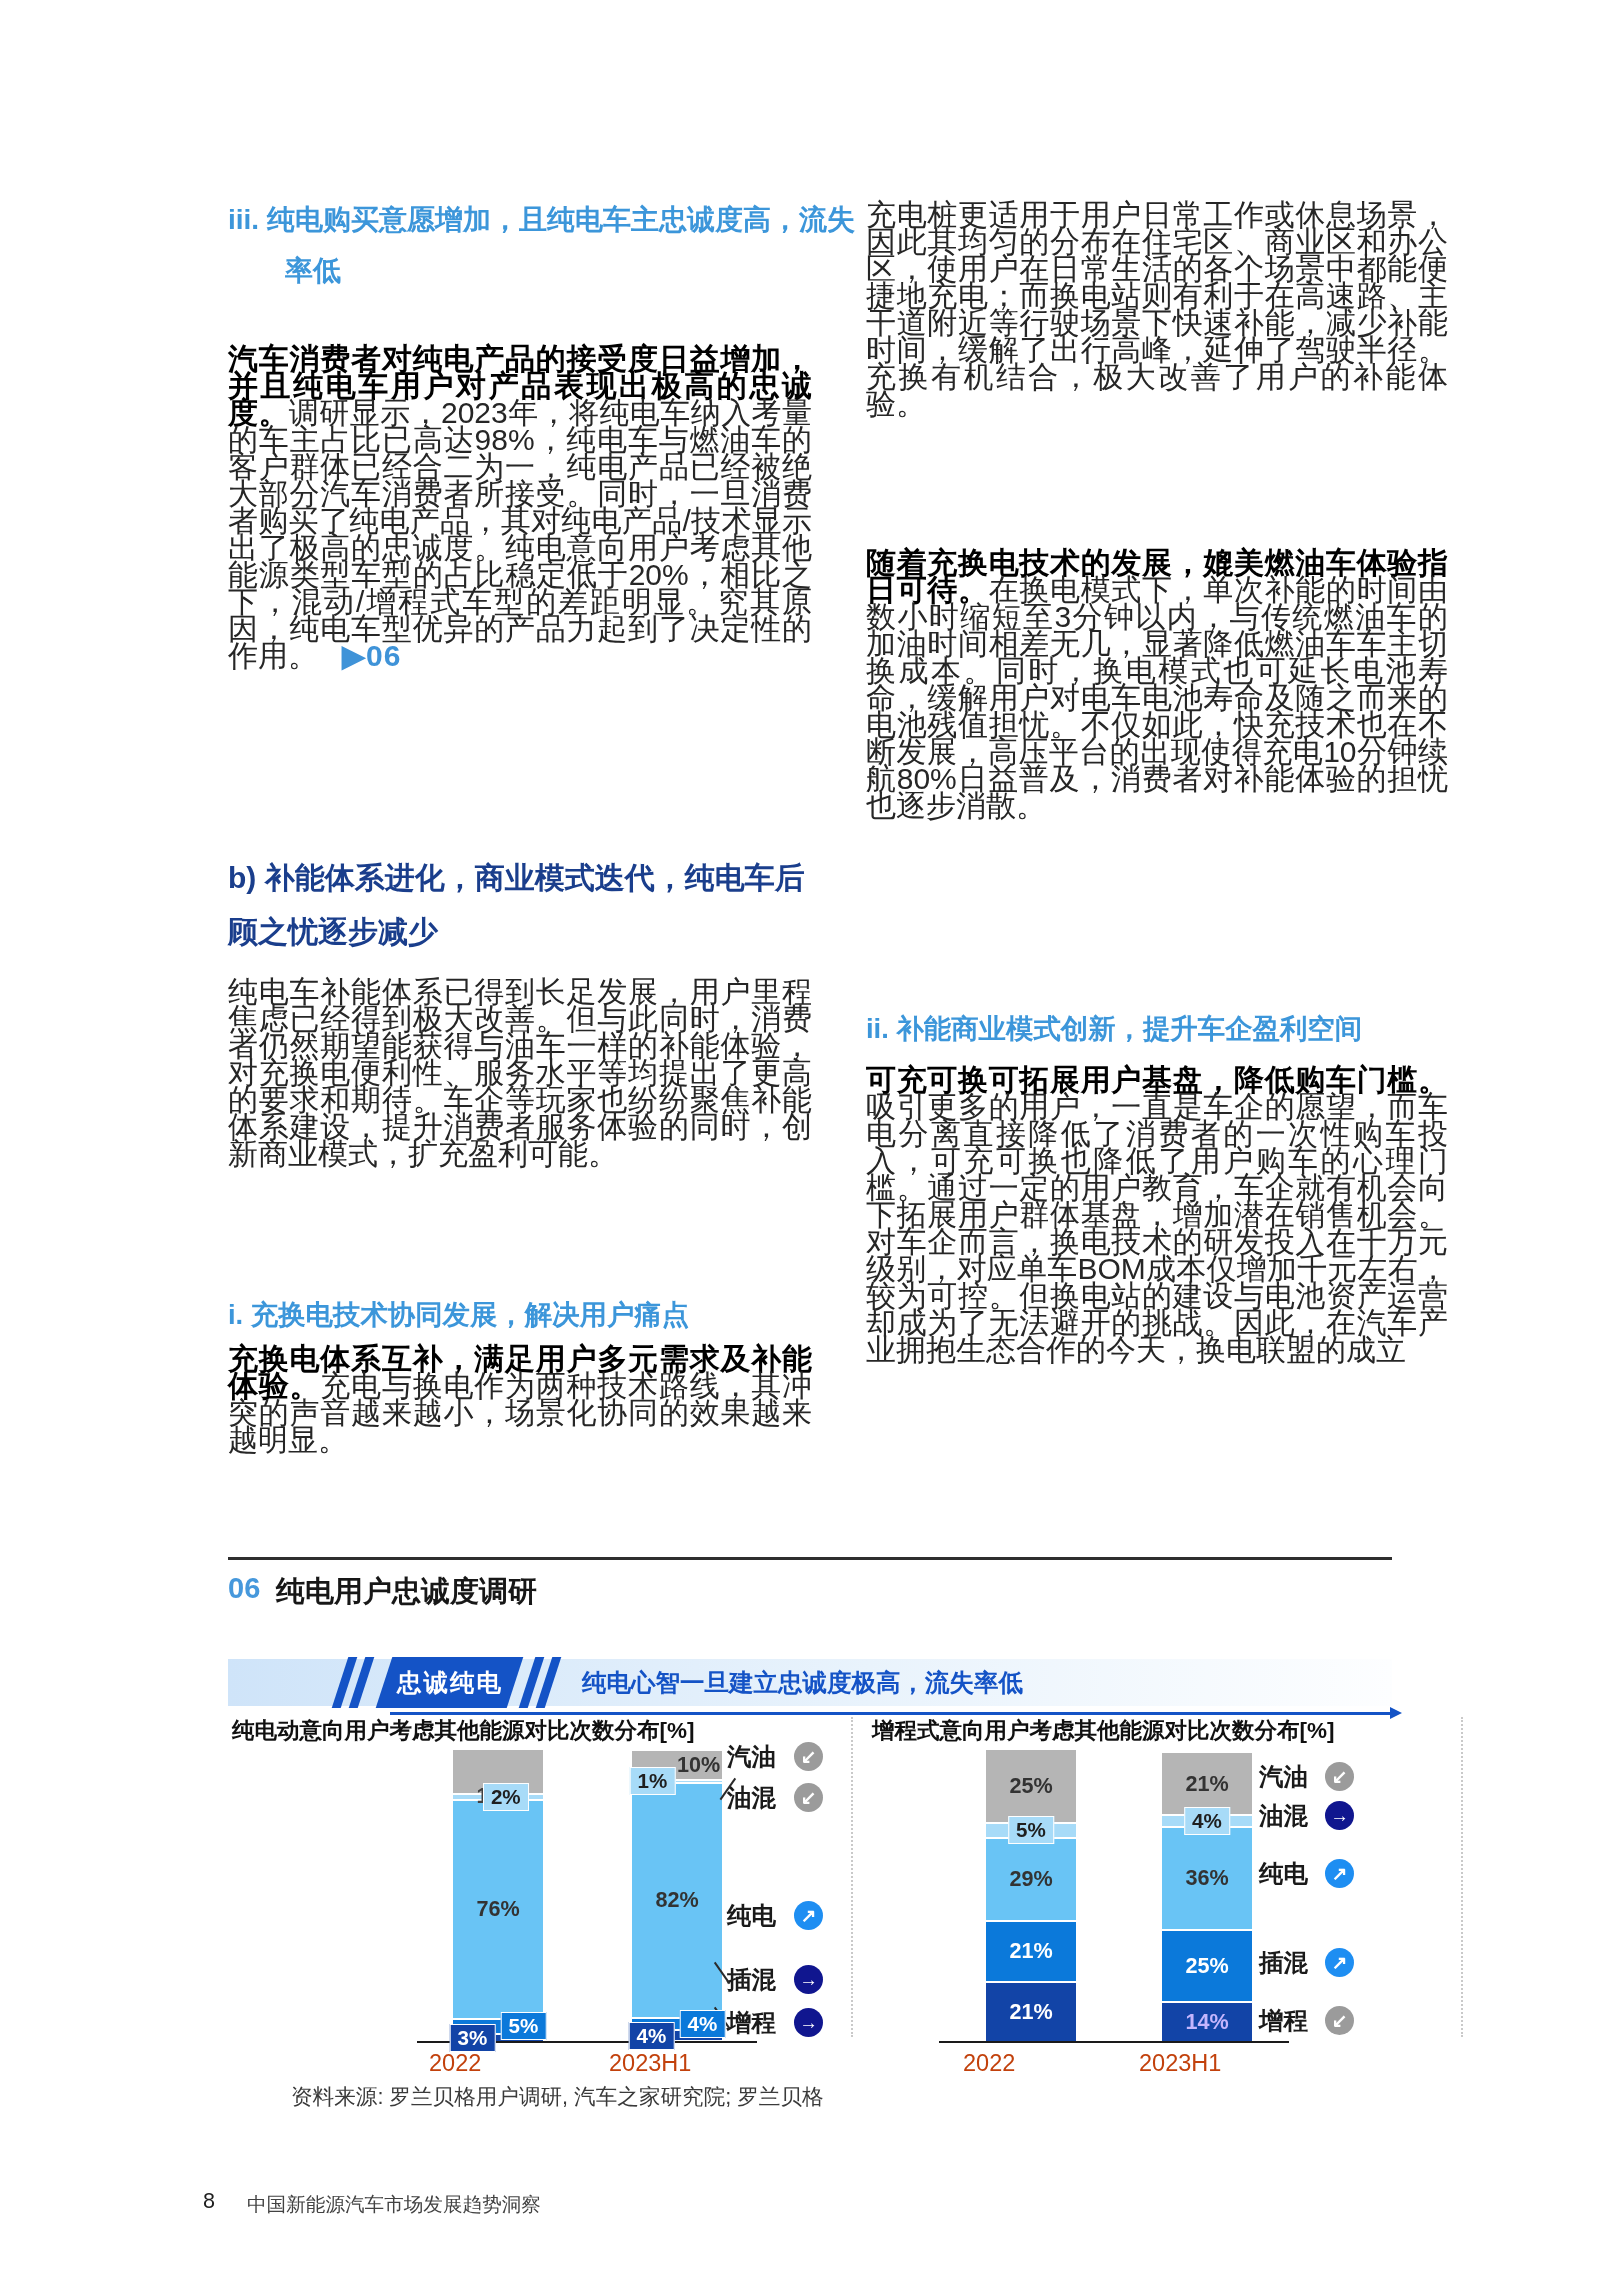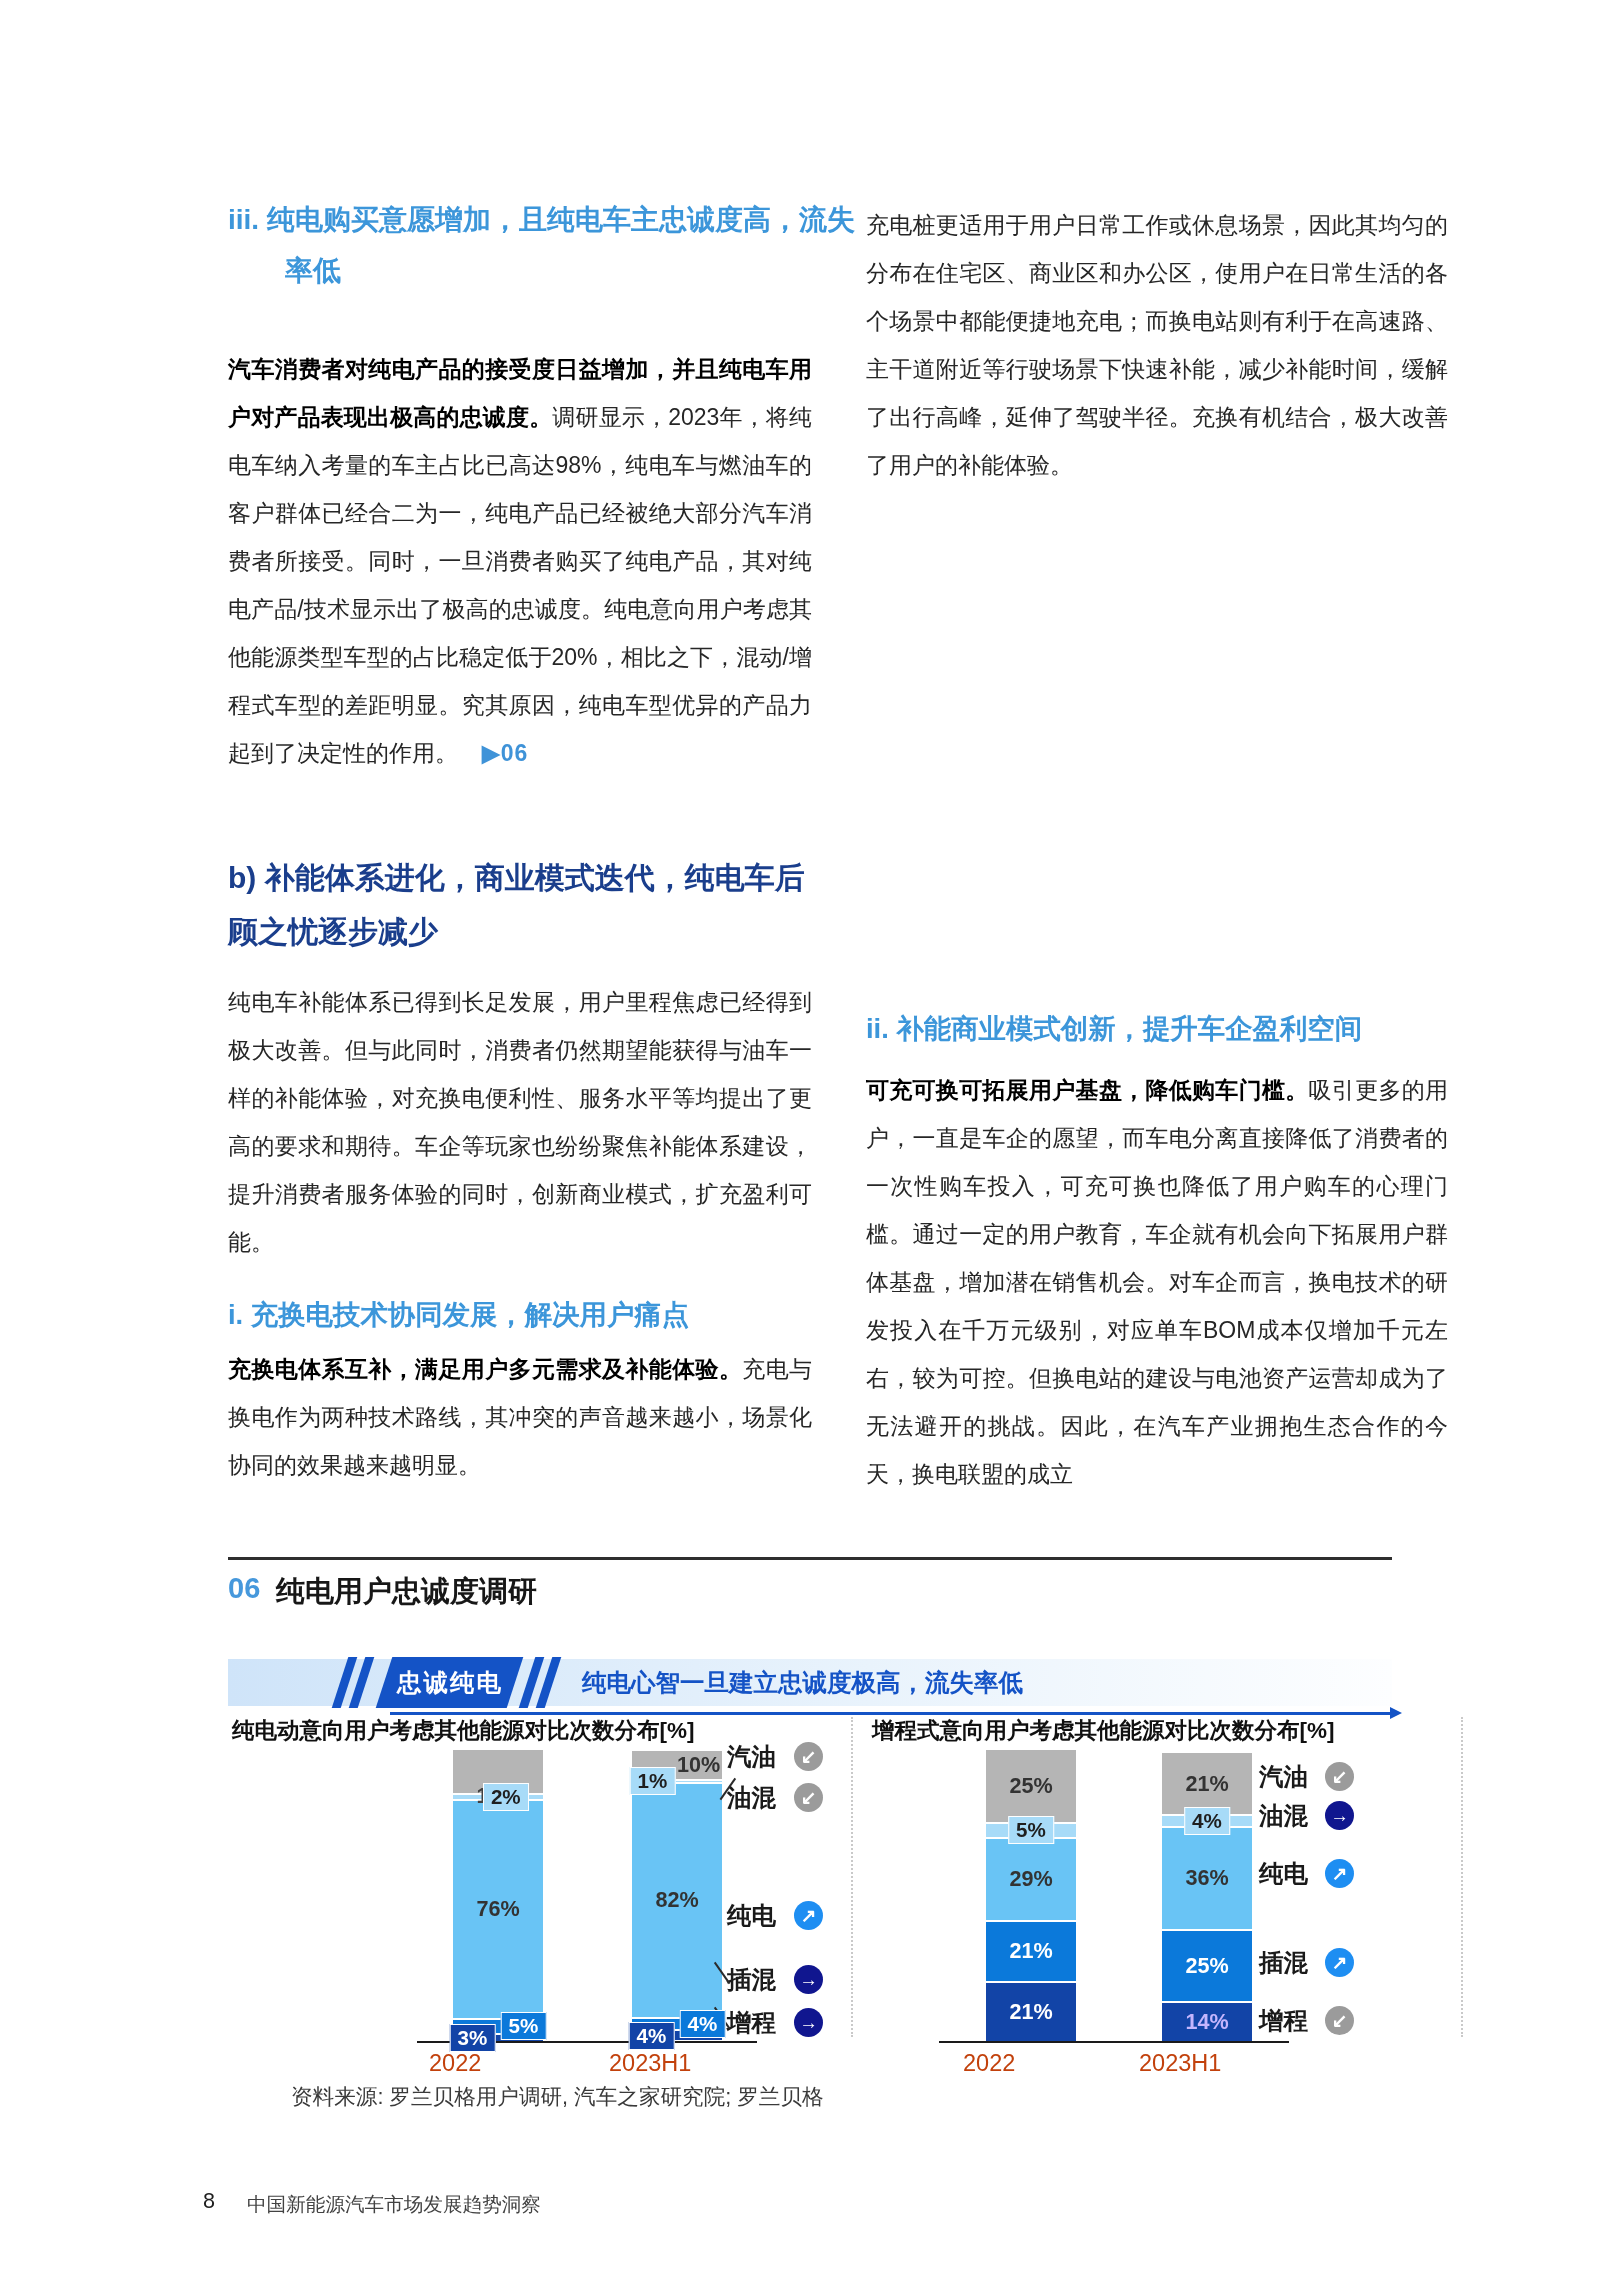--- a/index.html
+++ b/index.html
@@ -1,20 +1,20 @@
 <!DOCTYPE html>
 <html><head>
 <meta charset="utf-8">
 <title>Document</title>
 <style>
   html,body{margin:0;padding:0;background:#fff;}
   .page{position:relative;width:1475px;height:2293px;background:#fff;overflow:hidden;
         font-family:"Liberation Sans",sans-serif;}
   .abs{position:absolute;}
-  .body-text{font-size:23px;line-height:48px;color:#262626;text-align:justify;
+  .body-text{font-size:30px;line-height:27px;color:#262626;text-align:justify;
              font-family:"Liberation Sans",sans-serif;margin:0;}
   .body-text b{color:#000;font-weight:700;}
   .ref{color:#3f93d8;font-weight:700;margin-left:24px;letter-spacing:1px;}
   .h-light{font-size:28px;line-height:51px;font-weight:700;color:#3c96da;text-align:left;
            padding-left:57px;text-indent:-57px;}
   .h-sub{font-size:27.4px;line-height:45px;font-weight:700;color:#3c96da;text-align:left;}
   .h-navy{font-size:30px;line-height:54px;font-weight:700;color:#1a3e8c;text-align:left;}
   .fig-rule{height:2.9px;background:#2e2e2e;}
   .fig-num{font-size:29px;font-weight:700;color:#4698dc;}
   .fig-title{font-size:29px;font-weight:700;color:#171717;}
@@ -48,20 +48,21 @@
   <div class="abs h-navy" style="left:228px;top:851px;width:588px;">b) 补能体系进化，商业模式迭代，纯电车后顾之忧逐步减少</div>
 
   <p class="abs body-text" style="left:228px;top:978px;width:584px;"><span>纯电车补能体系已得到长足发展，用户里程焦虑已经得到极大改善。但与此同时，消费者仍然期望能获得与油车一样的补能体验，对充换电便利性、服务水平等均提出了更高的要求和期待。车企等玩家也纷纷聚焦补能体系建设，提升消费者服务体验的同时，创新商业模式，扩充盈利可能。</span></p>
 
   <div class="abs h-sub" style="left:228px;top:1292px;width:588px;">i. 充换电技术协同发展，解决用户痛点</div>
 
   <p class="abs body-text" style="left:228px;top:1345px;width:584px;"><b>充换电体系互补，满足用户多元需求及补能体验。</b><span>充电与换电作为两种技术路线，其冲突的声音越来越小，场景化协同的效果越来越明显。</span></p>
 
   <p class="abs body-text" style="left:866px;top:201px;width:582px;"><span>充电桩更适用于用户日常工作或休息场景，因此其均匀的分布在住宅区、商业区和办公区，使用户在日常生活的各个场景中都能便捷地充电；而换电站则有利于在高速路、主干道附近等行驶场景下快速补能，减少补能时间，缓解了出行高峰，延伸了驾驶半径。充换有机结合，极大改善了用户的补能体验。</span></p>
 
+  <p class="abs body-text" style="left:866px;top:549px;width:582px;"><b>随着充换电技术的发展，媲美燃油车体验指日可待。</b><span>在换电模式下，单次补能的时间由数小时缩短至3分钟以内，与传统燃油车的加油时间相差无几，显著降低燃油车车主切换成本。同时，换电模式也可延长电池寿命，缓解用户对电车电池寿命及随之而来的电池残值担忧。不仅如此，快充技术也在不断发展，高压平台的出现使得充电10分钟续航80%日益普及，消费者对补能体验的担忧也逐步消散。</span></p>
 
   <div class="abs h-sub" style="left:866px;top:1006px;width:584px;">ii. 补能商业模式创新，提升车企盈利空间</div>
 
   <p class="abs body-text" style="left:866px;top:1066px;width:582px;"><b>可充可换可拓展用户基盘，降低购车门槛。</b><span>吸引更多的用户，一直是车企的愿望，而车电分离直接降低了消费者的一次性购车投入，可充可换也降低了用户购车的心理门槛。通过一定的用户教育，车企就有机会向下拓展用户群体基盘，增加潜在销售机会。对车企而言，换电技术的研发投入在千万元级别，对应单车BOM成本仅增加千元左右，较为可控。但换电站的建设与电池资产运营却成为了无法避开的挑战。因此，在汽车产业拥抱生态合作的今天，换电联盟的成立</span></p>
 
   <div class="abs fig-rule" style="left:228px;top:1557px;width:1164px;"></div>
 
   <div class="abs fig-num" style="left:228px;top:1572px;">06</div>
   <div class="abs fig-title" style="left:276px;top:1572px;">纯电用户忠诚度调研</div>
 

